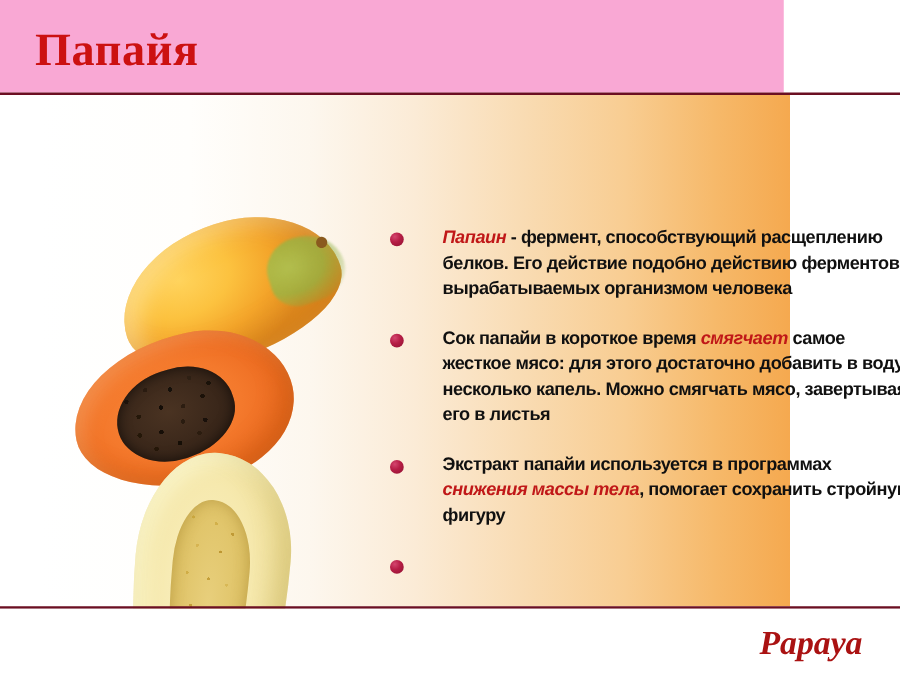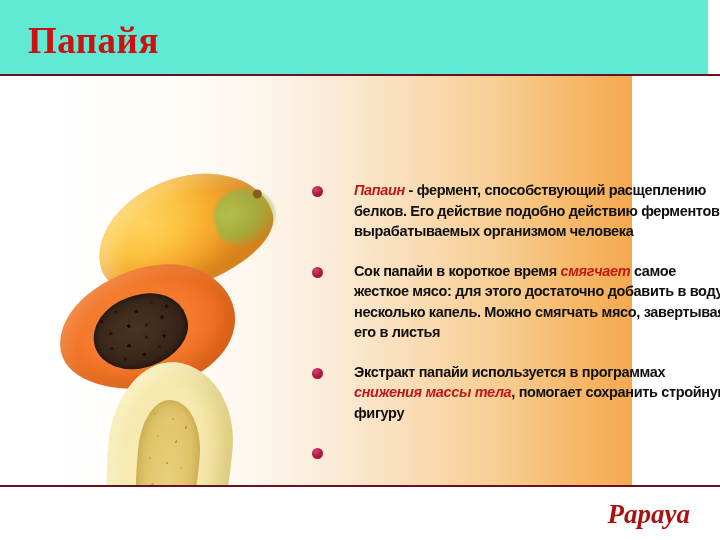--- a/index.html
+++ b/index.html
@@ -20,23 +20,23 @@
     width: 720px;
     height: 540px;
     background: #ffffff;
   }
 
   
   .title-band {
     position: absolute;
     left: 0;
     top: 0;
-    width: 708px;
+    width: 627px;
     height: 74px;
-    background: #5eead4;
+    background: #f9a8d4;
   }
   .slide-title {
     position: absolute;
     left: 28px;
     top: 21px;
     font-family: "Liberation Serif", "DejaVu Serif", serif;
     font-weight: bold;
     font-size: 37px;
     line-height: 40px;
     letter-spacing: 0.5px;

